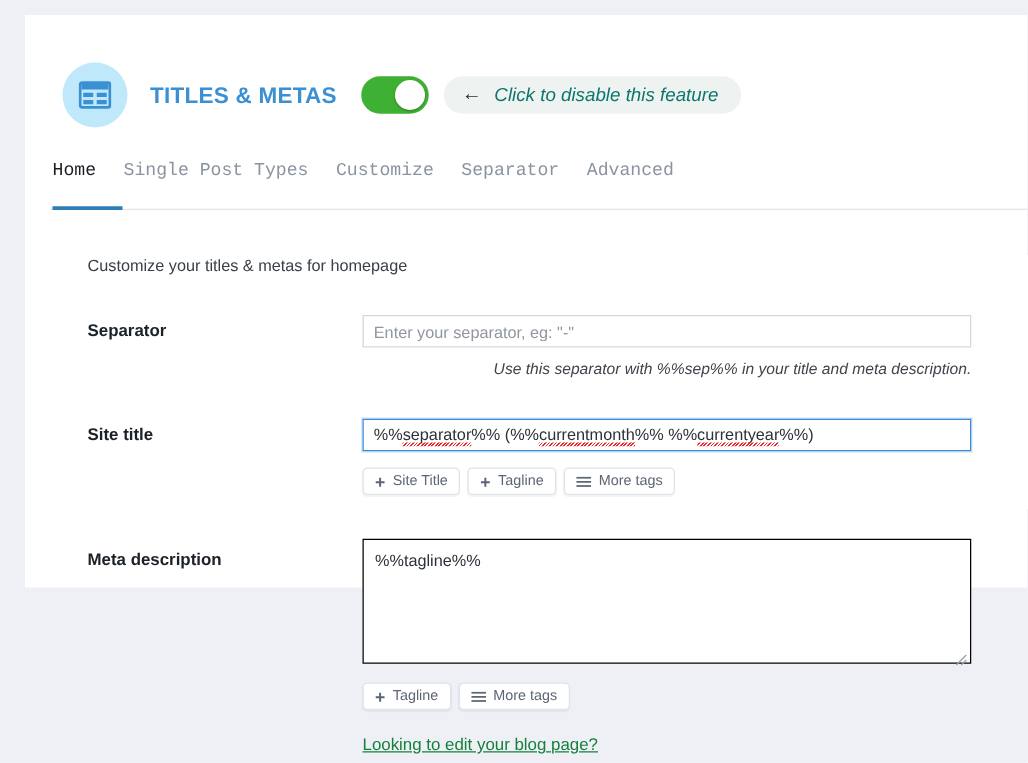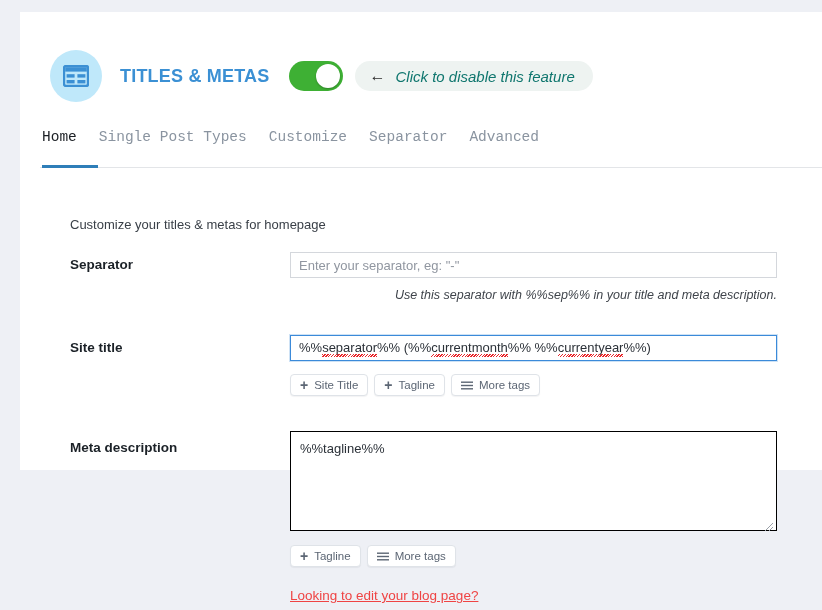--- a/index.html
+++ b/index.html
@@ -134,21 +134,21 @@
     position: absolute;
     left: 2px; bottom: 0;
     width: 56px; height: 3px;
     background: #2e7eb8;
   }
 
   
   .intro {
     position: absolute;
     left: 50px;
-    top: 205px;
+    top: 193px;
     font-size: 13px;
     color: #3a4048;
   }
 
   .field-row { position: absolute; left: 50px; }
   .field-label {
     position: absolute;
     left: 0; top: 0;
     width: 210px;
     font-size: 13.5px;
@@ -262,21 +262,21 @@
     right: 3px; bottom: 3px;
     width: 12px; height: 12px;
     pointer-events: none;
   }
 
   .blog-link {
     position: absolute;
     left: 270px;
     top: 576px;
     font-size: 13.5px;
-    color: #ef4444;
+    color: #15803d;
     text-decoration: underline;
     cursor: pointer;
     white-space: nowrap;
   }
 </style>
 </head>
 <body>
 
 <div id="page">
   <div class="card">

